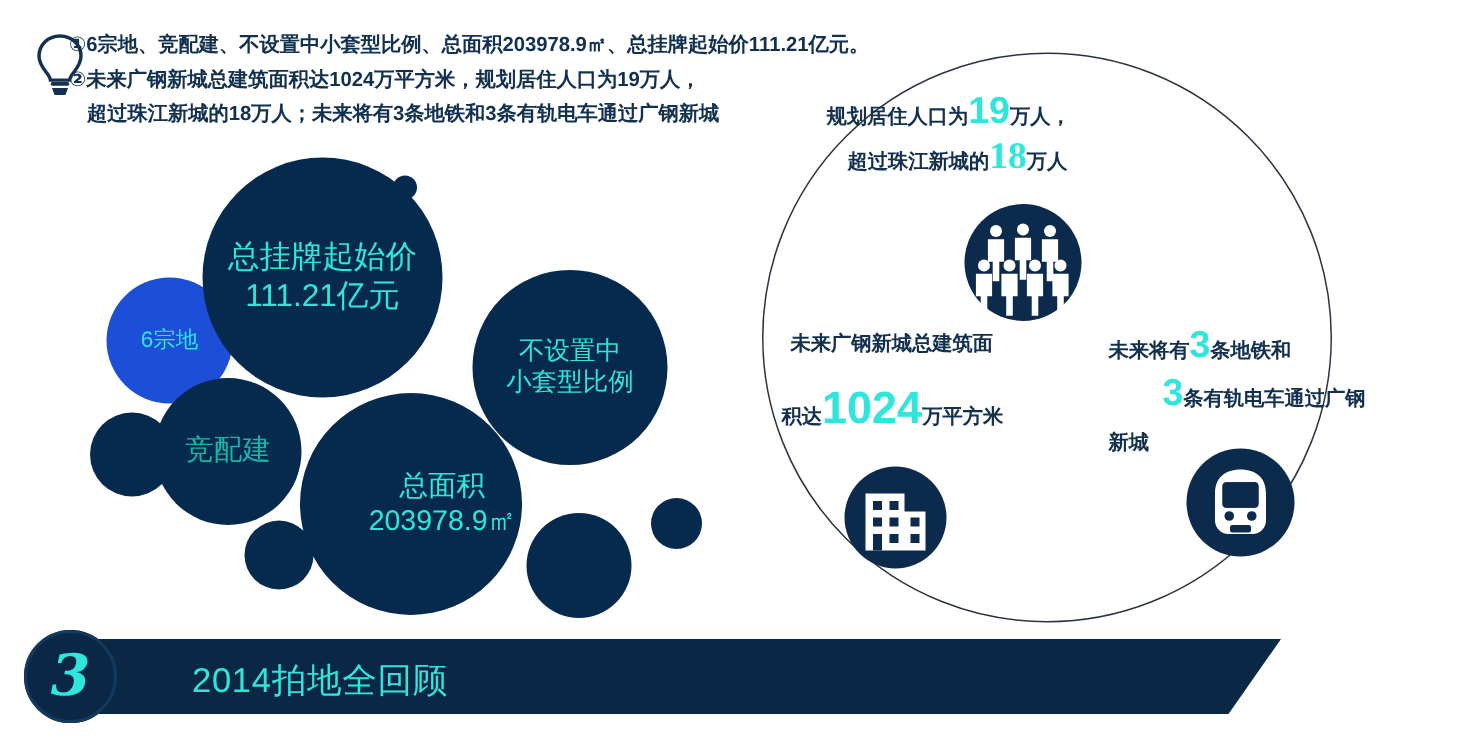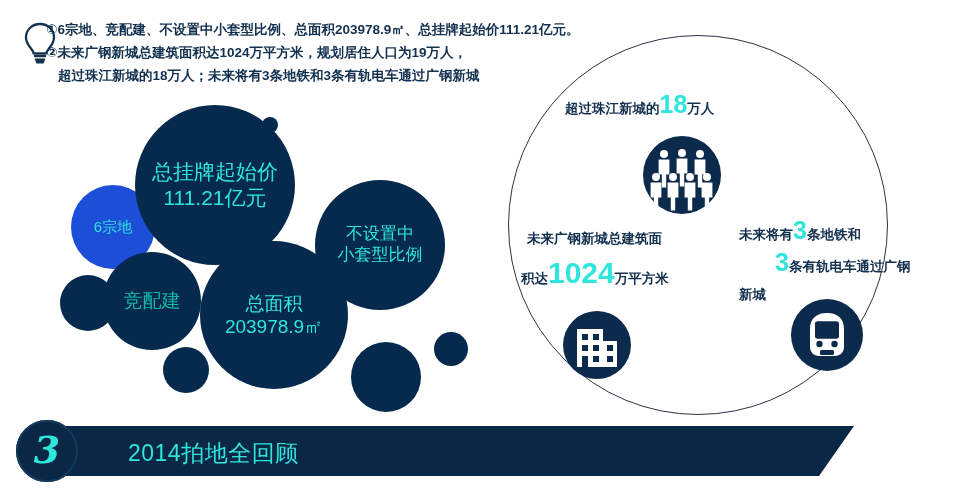--- a/index.html
+++ b/index.html
@@ -201,33 +201,36 @@
       </div>
       <div class="bubble" style="left: 135px; top: 10px; width: 160px; height: 160px; background: rgb(6, 42, 77);">
         <div class="btext" style="font-size: 21px; color: rgb(46, 230, 220);">总挂牌起始价<br>111.21亿元</div>
       </div>
       <div class="bubble" style="left: 315px; top: 85px; width: 130px; height: 130px; background: rgb(6, 42, 77); font-family: Liberation Serif, serif;">
         <div class="btext" style="font-size: 17px; color: rgb(46, 230, 220);">不设置中<br>小套型比例</div>
       </div>
       <div class="bubble" style="left: 103px; top: 157px; width: 98px; height: 98px; background: rgb(6, 42, 77);">
         <div class="btext" style="font-size: 19px; color: #14b8a6;">竞配建</div>
       </div>
-      <div class="bubble" style="left: 200px; top: 146px; width: 148px; height: 148px; background: rgb(6, 42, 77);">
+      <div class="bubble" style="left: 200px; top: 167px; width: 148px; height: 148px; background: rgb(6, 42, 77); justify-content: flex-end;">
         <div class="btext" style="font-size: 19px; color: rgb(46, 230, 220);">总面积<br>203978.9㎡</div>
       </div>
       <div class="bubble" style="left: 60px; top: 180px; width: 56px; height: 56px; background: rgb(6, 42, 77);"></div>
       <div class="bubble" style="left: 163px; top: 252px; width: 46px; height: 46px; background: rgb(6, 42, 77);"></div>
       <div class="bubble" style="left: 351px; top: 247px; width: 70px; height: 70px; background: rgb(6, 42, 77);"></div>
       <div class="bubble" style="left: 434px; top: 237px; width: 34px; height: 34px; background: rgb(6, 42, 77);"></div>
       <div class="bubble" style="left: 262px; top: 22px; width: 16px; height: 16px; background: rgb(6, 42, 77);"></div>
     </div>
 
   <div id="right-circle">
 
-    <div class="rc-text" style="left:56px; top:56px;">
+    <div class="rc-text" style="left:42px; top:26px;">
+      <span>规划居住人口为</span><span class="hl">19</span><span>万人，</span>
+    </div>
+    <div class="rc-text" style="left:56px; top:56px;font-family:Liberation Serif, serif;">
       <span>超过珠江新城的</span><span class="hl">18</span><span>万人</span>
     </div>
 
     <div class="icon-disc" style="left:134px; top:100px; width:78px; height:78px;">
       <svg viewBox="0 0 78 78" width="78" height="78">
         <g fill="#ffffff">
 
           <g>
             <circle cx="21" cy="18" r="4"></circle>
             <path d="M15.6 23.5 h10.8 v15 h-3.2 v13 h-4.4 v-13 h-3.2 z"></path>
@@ -254,21 +257,21 @@
             <path d="M41.6 46.5 h10.8 v15 h-3.2 v13 h-4.4 v-13 h-3.2 z"></path>
           </g>
           <g>
             <circle cx="64" cy="41" r="4"></circle>
             <path d="M58.6 46.5 h10.8 v15 h-3.2 v13 h-4.4 v-13 h-3.2 z"></path>
           </g>
         </g>
       </svg>
     </div>
 
-    <div class="rc-text" style="left:18px; top:190px;text-align:right;">
+    <div class="rc-text" style="left:18px; top:180px;text-align:right;">
       <span>未来广钢新城总建筑面</span>
     </div>
     <div class="rc-text" style="left:12px; top:222px;">
       <span>积达</span><span class="hl" style="font-size:30px;">1024</span><span>万平方米</span>
     </div>
 
     <div class="icon-disc" style="left:54px; top:275px; width:68px; height:68px;">
       <svg viewBox="0 0 68 68" width="68" height="68">
         <g fill="#ffffff">
           <path d="M14 18 h26 v12 h14 v26 h-40 z"></path>

